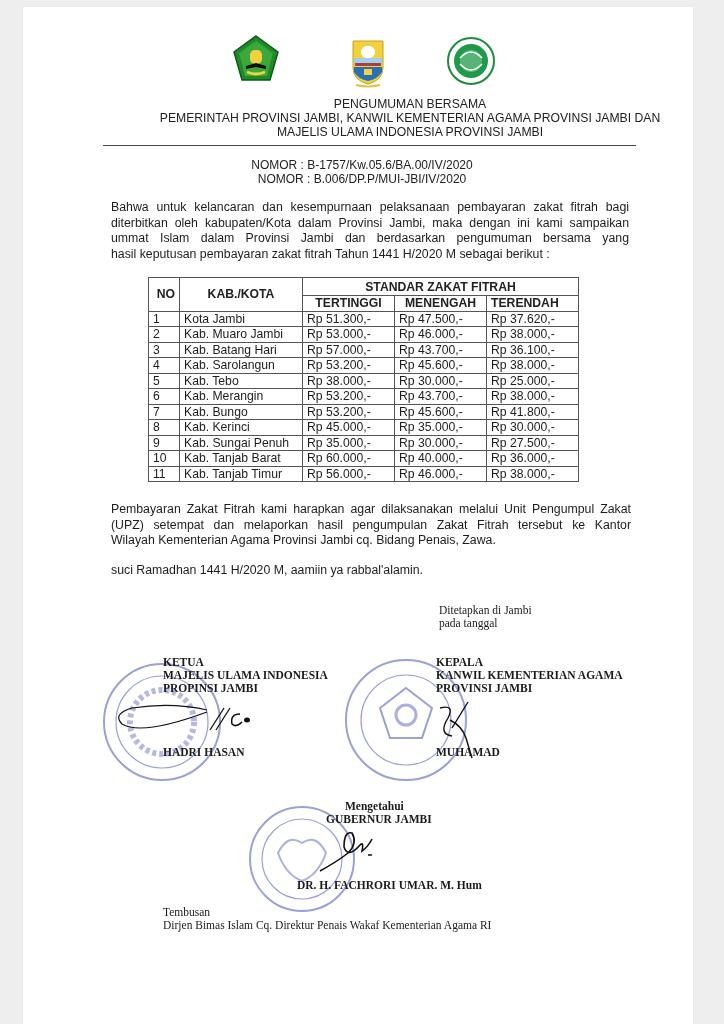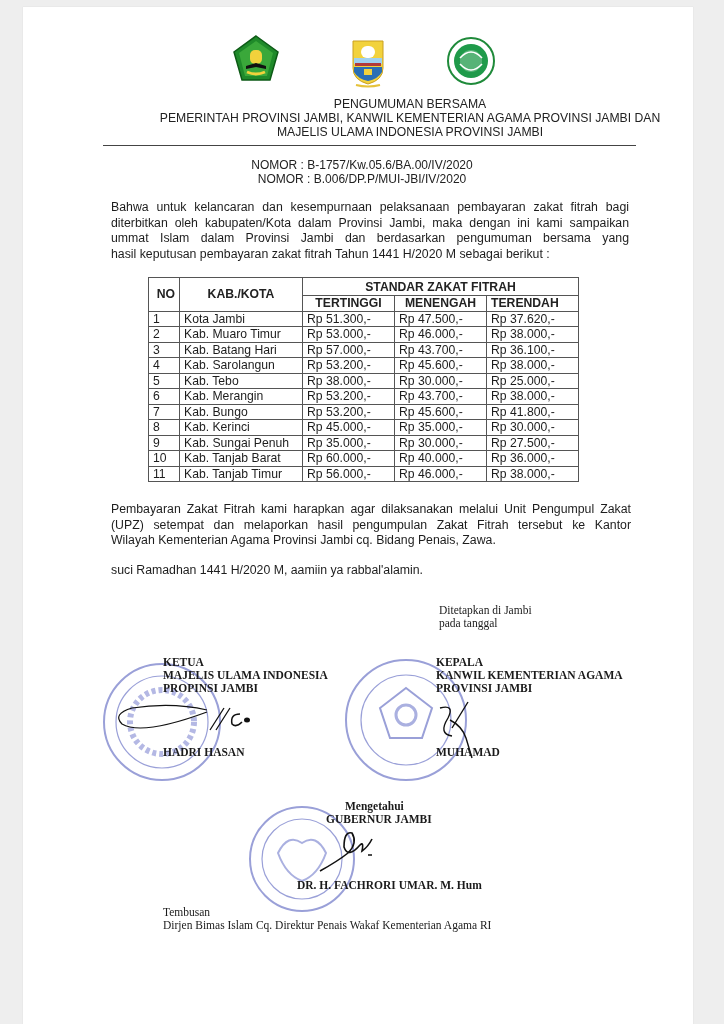--- a/index.html
+++ b/index.html
@@ -79,21 +79,21 @@
   <tbody>
     <tr>
         <td>1</td>
         <td>Kota Jambi</td>
         <td>Rp  51.300,-</td>
         <td>Rp  47.500,-</td>
         <td>Rp  37.620,-</td>
       </tr>
     <tr>
         <td>2</td>
-        <td>Kab. Muaro Timur</td>
+        <td>Kab. Muaro Jambi</td>
         <td>Rp  53.000,-</td>
         <td>Rp  46.000,-</td>
         <td>Rp  38.000,-</td>
       </tr>
     <tr>
         <td>3</td>
         <td>Kab. Batang Hari</td>
         <td>Rp  57.000,-</td>
         <td>Rp  43.700,-</td>
         <td>Rp  36.100,-</td>

